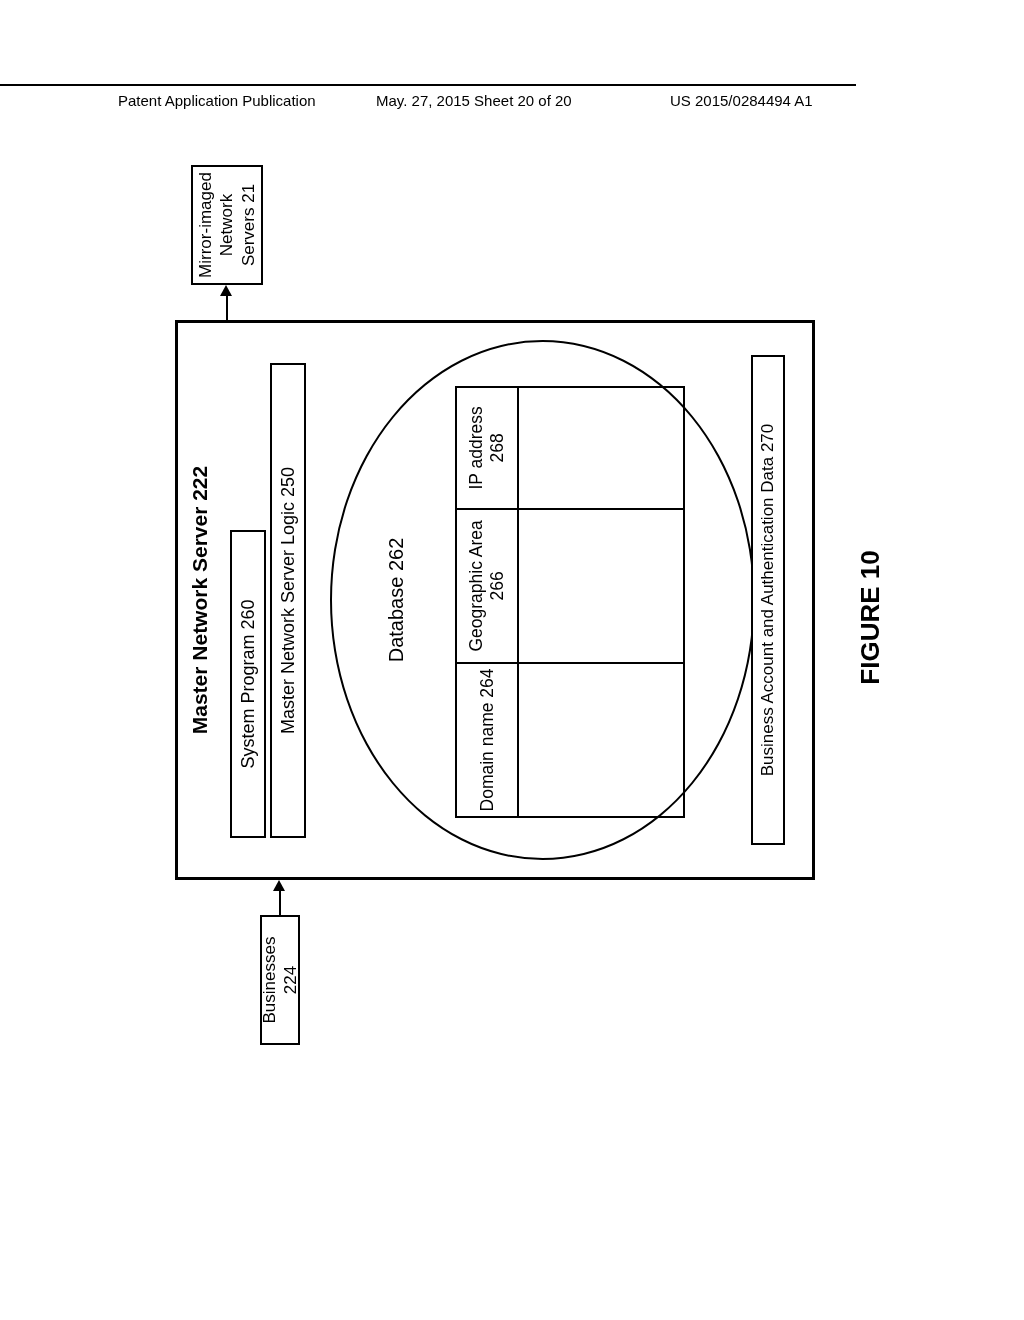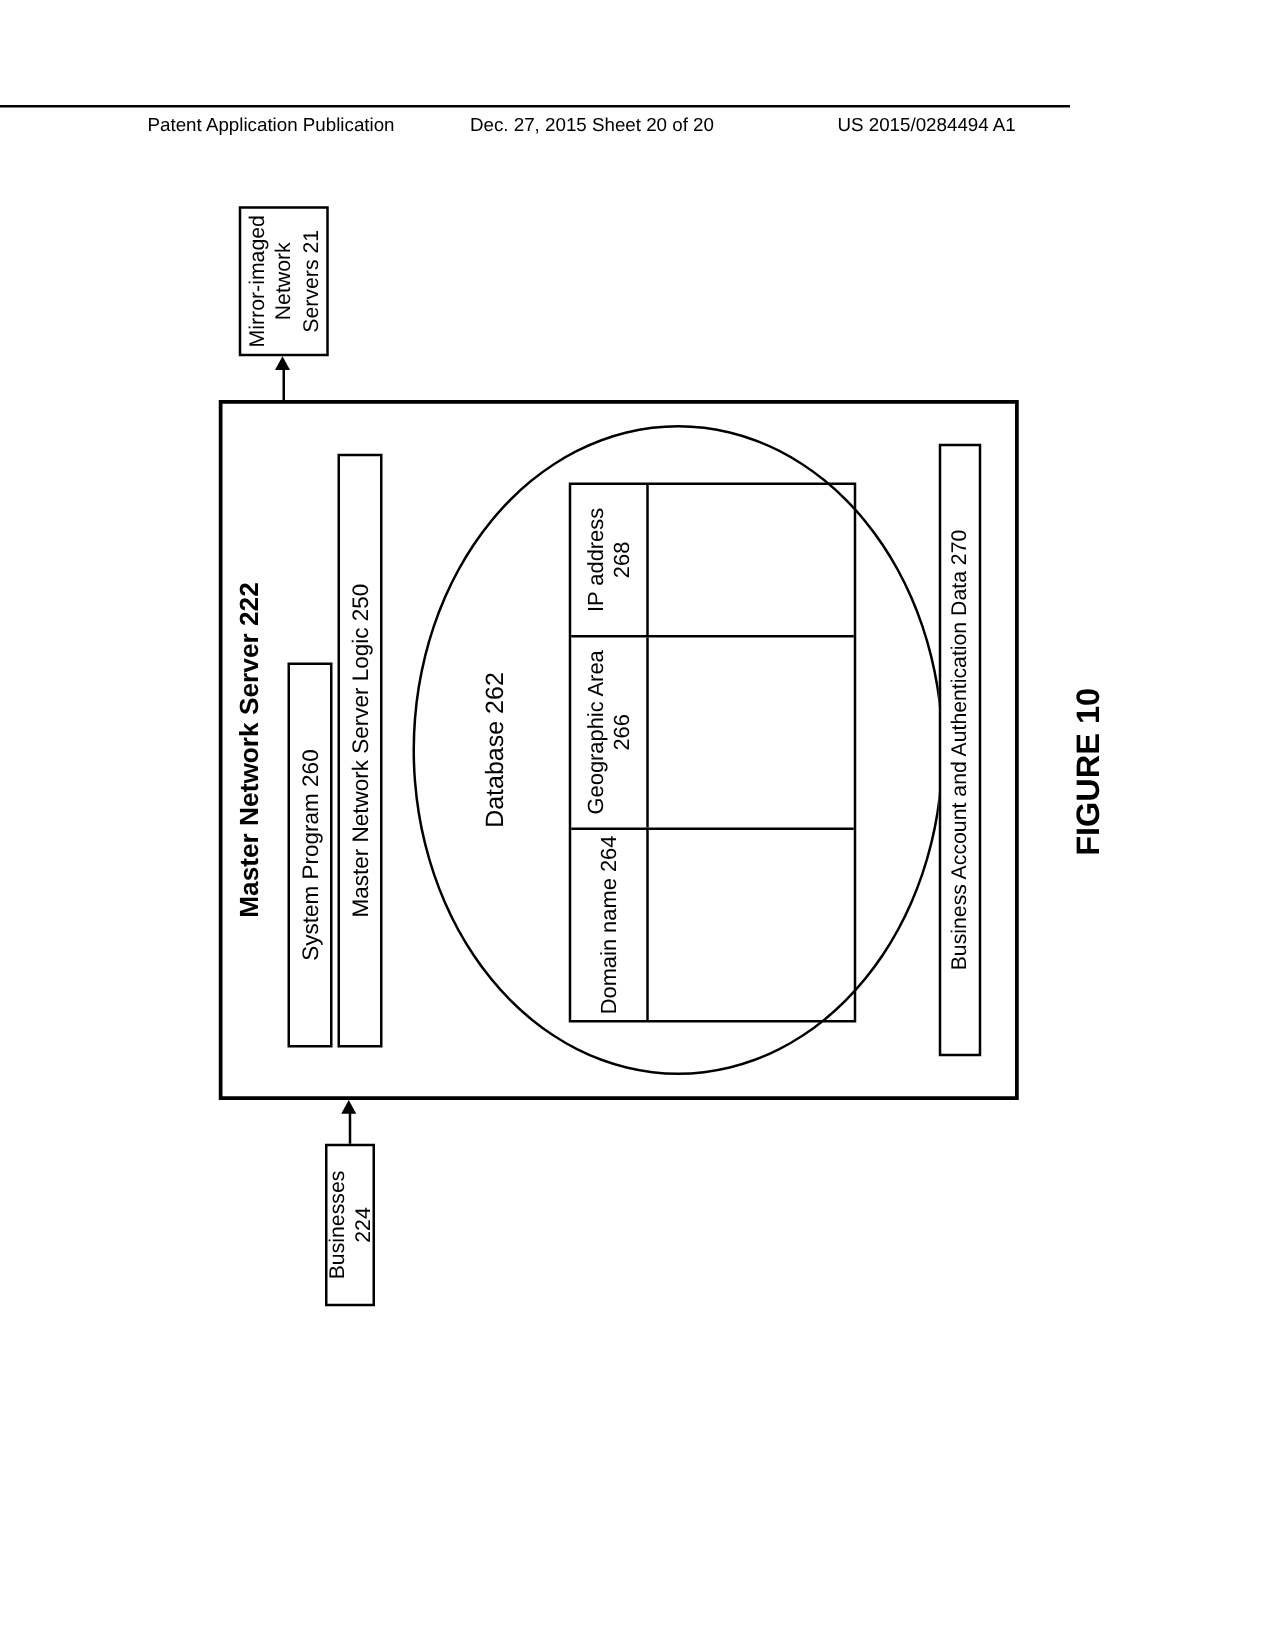--- a/index.html
+++ b/index.html
@@ -154,21 +154,21 @@
     width: 0; height: 0;
     border-style: solid;
   }
   .ah-right { border-width: 6px 0 6px 11px; border-color: transparent transparent transparent #000; }
 </style>
 </head>
 <body>
 
 <div class="page-header">
   <span class="left">Patent Application Publication</span>
-  <span class="center">Dec. 27, 2015  Sheet 20 of 20</span>
+  <span class="center">May. 27, 2015  Sheet 20 of 20</span>
   <span class="right">US 2015/0284494 A1</span>
 </div>
 
 <div class="diagram-viewport">
   <div class="canvas">
 
     <div class="box businesses">
       <span>Businesses 224</span>
     </div>
 

